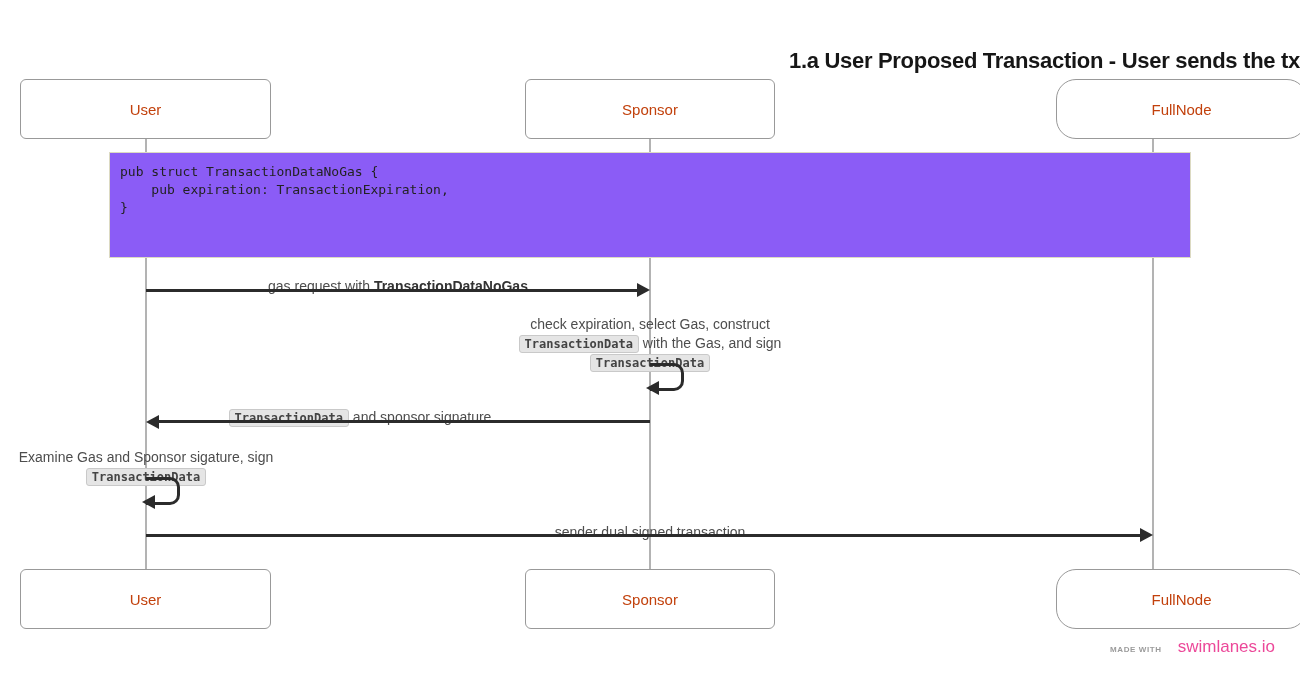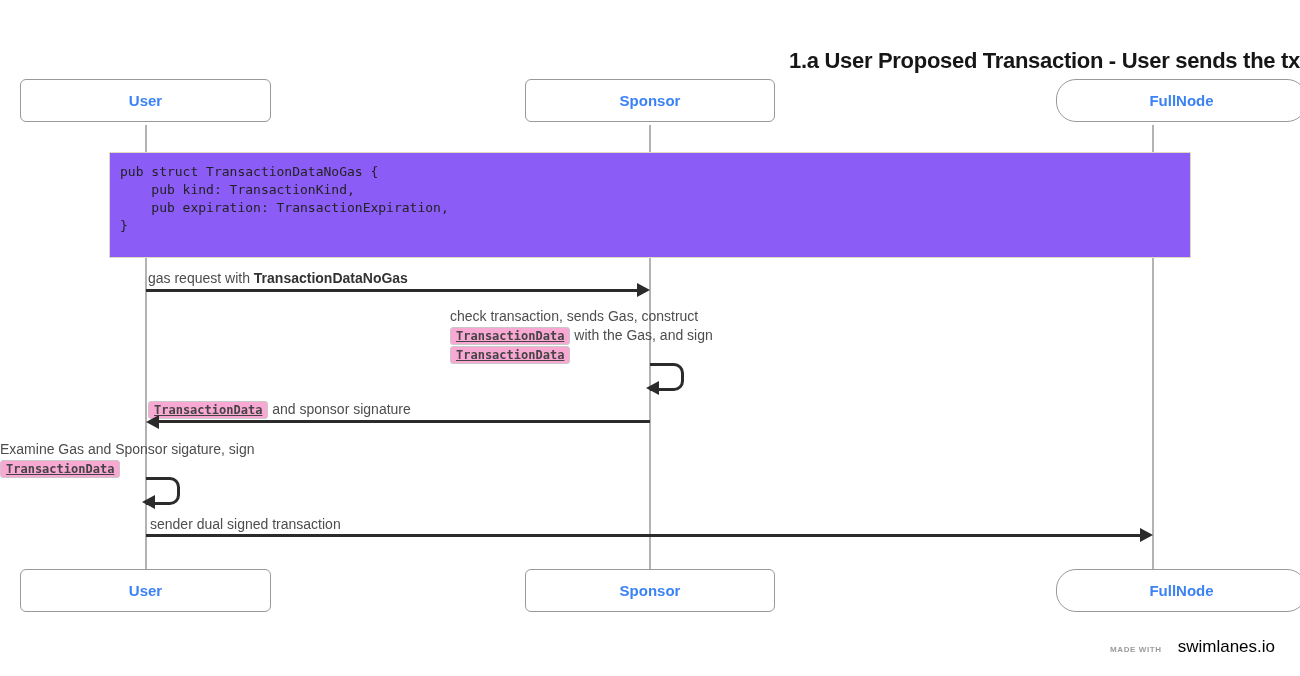--- a/index.html
+++ b/index.html
@@ -5,24 +5,24 @@
   html,body{margin:0;padding:0;background:#ffffff;}
   .diagram{
     position:relative;width:1300px;height:676px;background:#ffffff;overflow:hidden;
     font-family:"Liberation Sans","DejaVu Sans",sans-serif;
   }
   .title{
     position:absolute;left:0;top:24px;width:100%;text-align:right;
     font-size:22px;font-weight:700;letter-spacing:-0.3px;color:#161616;margin-top:24px;
   }
   .actor{
-    position:absolute;height:43px;box-sizing:border-box;background:#ffffff;
+    position:absolute;height:60px;box-sizing:border-box;background:#ffffff;
     border:1.5px solid #999999;border-radius:6px;
     display:flex;align-items:center;justify-content:center;
-    font-size:15px;font-weight:700;color:#3b82f6;z-index:4;
+    font-size:15px;font-weight:400;color:#c2410c;z-index:4;
   }
   .actor.user{left:20px;width:251px;}
   .actor.sponsor{left:525px;width:250px;}
   .actor.fullnode{left:1056px;width:251px;border-radius:20px;}
   .actor.top{top:79px;}
   .actor.bottom{top:569px;}
   .lifeline{
     position:absolute;top:125px;height:444px;width:2px;background:#b3b3b3;z-index:1;
   }
   .lifeline.l-user{left:145px;}
@@ -30,43 +30,43 @@
   .lifeline.l-fullnode{left:1152px;}
   .codeblock{
     position:absolute;left:109px;top:152px;width:1082px;height:106px;box-sizing:border-box;
     background:#8b5cf6;border:1px solid #dcdac2;z-index:2;
     font-family:"DejaVu Sans Mono","Liberation Mono",monospace;
     font-size:13px;line-height:18px;color:#222222;
     padding:10px 0 0 10px;
   }
   .codeline{white-space:pre;}
   .msg-label{
-    position:absolute;font-size:14px;color:#4d4d4d;z-index:3;line-height:19px;
+    position:absolute;text-align:center;font-size:14px;color:#4d4d4d;z-index:3;line-height:19px;margin-top:8px;
   }
   .msg-label b{color:#333333;font-weight:700;}
   .chip{
     display:inline-block;
     font-family:"DejaVu Sans Mono","Liberation Mono",monospace;
     font-size:12px;font-weight:700;color:#444444;
-    background:#f9a8d4;border:1px solid #c9c9c9;border-radius:3px;
-    padding:0 5px;line-height:16px;vertical-align:baseline;text-decoration:underline;
+    background:#e5e5e5;border:1px solid #c9c9c9;border-radius:3px;
+    padding:0 5px;line-height:16px;vertical-align:baseline;
   }
   .arrow-line{position:absolute;height:3px;background:#2b2b2b;z-index:3;}
   .head{position:absolute;width:0;height:0;z-index:3;}
   .head.right{border-top:7px solid transparent;border-bottom:7px solid transparent;border-left:13px solid #2b2b2b;}
   .head.left{border-top:7px solid transparent;border-bottom:7px solid transparent;border-right:13px solid #2b2b2b;}
   .loop{
     position:absolute;width:34px;height:28px;box-sizing:border-box;z-index:3;
     border:3px solid #2b2b2b;border-left:none;border-radius:0 10px 10px 0;
   }
   .footer{
     position:absolute;right:25px;top:637px;display:flex;align-items:baseline;gap:16px;z-index:4;
   }
   .made-with{font-size:8px;letter-spacing:0.6px;color:#9b9b9b;font-weight:700;}
-  .brand{font-size:17px;color:#000000;}
+  .brand{font-size:17px;color:#ec4899;}
 </style>
 </head>
 <body>
 
 <div class="diagram">
 
   <div class="title">1.a User Proposed Transaction - User sends the tx</div>
 
   <div class="lifeline l-user"></div>
   <div class="lifeline l-sponsor"></div>
@@ -77,33 +77,32 @@
   </div>
   <div class="actor sponsor top">
     <span>Sponsor</span>
   </div>
   <div class="actor fullnode top">
     <span>FullNode</span>
   </div>
 
   <div class="codeblock">
     <div class="codeline">pub struct TransactionDataNoGas {</div>
-    <div class="codeline">    pub kind: TransactionKind,</div>
     <div class="codeline">    pub expiration: TransactionExpiration,</div>
     <div class="codeline">}</div>
   </div>
 
   <div class="msg-label" style="left:148px;width:500px;top:269px;">
     <span>gas request with </span><b>TransactionDataNoGas</b>
   </div>
   <div class="arrow-line" style="left:146px;width:492px;top:289px;"></div>
   <div class="head right" style="left:637px;top:283px;"></div>
 
   <div class="msg-label" style="left:450px;width:400px;top:307px;">
-    <div>check transaction, sends Gas, construct</div>
+    <div>check expiration, select Gas, construct</div>
     <div><span class="chip">TransactionData</span><span> with the Gas, and sign</span></div>
     <div><span class="chip">TransactionData</span></div>
   </div>
   <div class="loop" style="left:650px;top:363px;"></div>
   <div class="head left" style="left:646px;top:381px;"></div>
 
   <div class="msg-label" style="left:148px;width:424px;top:400px;">
     <span class="chip">TransactionData</span><span> and sponsor signature</span>
   </div>
   <div class="arrow-line" style="left:159px;width:491px;top:420px;"></div>

